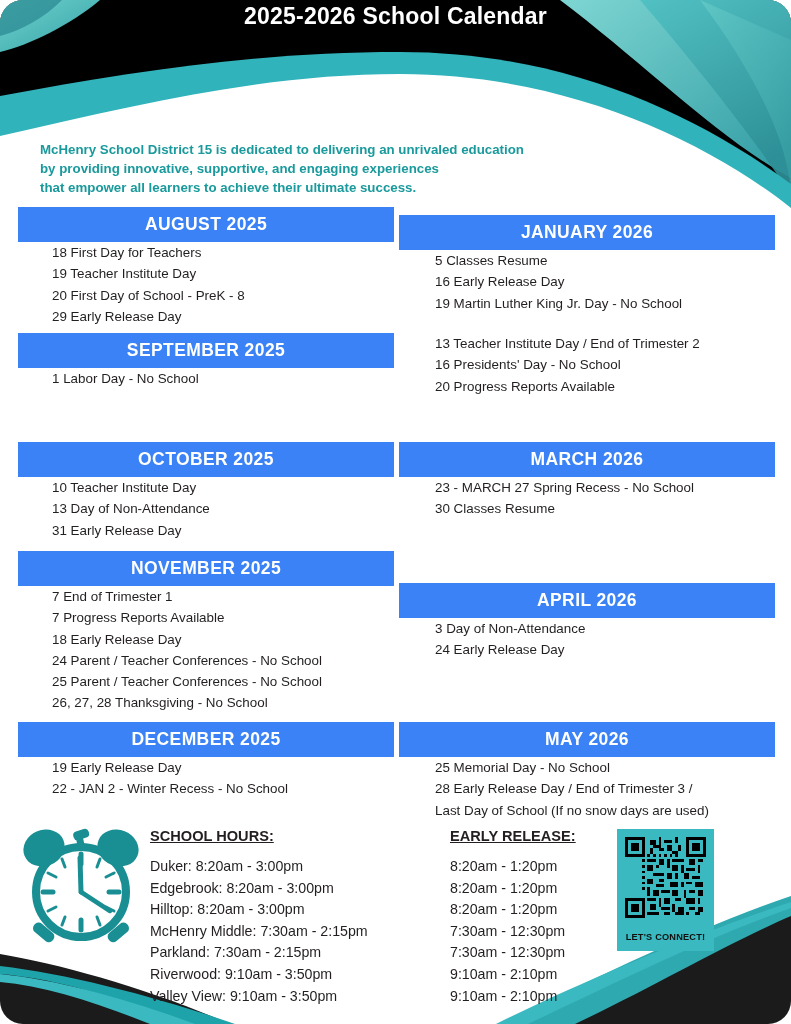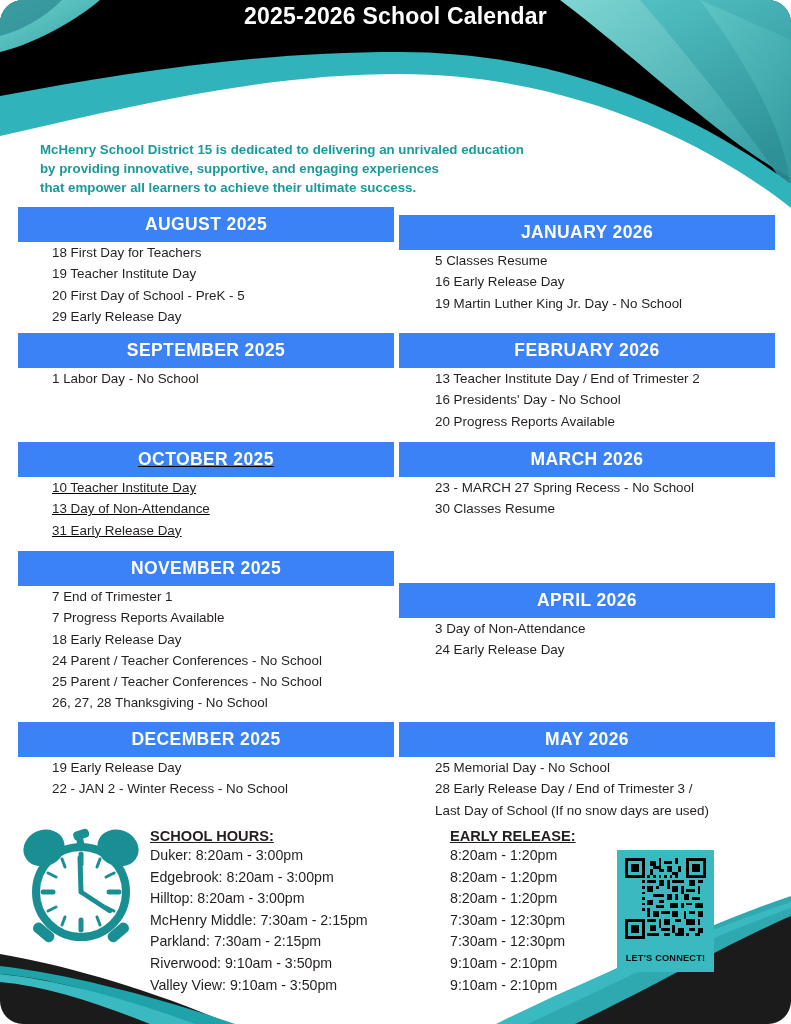--- a/index.html
+++ b/index.html
@@ -46,28 +46,28 @@
     font-size:13.4px;color:#231f20;line-height:21.3px;
     padding-left:34px;white-space:nowrap;
   }
   .col-right .mlist li{padding-left:36px;}
 
   
   .hours-block{position:absolute;left:150px;top:828px;z-index:20;}
   .er-block{position:absolute;left:450px;top:828px;z-index:20;}
   .blk-title{
     font-size:14.6px;font-weight:bold;color:#231f20;
-    text-decoration:underline;margin-bottom:1px;
+    text-decoration:underline;margin-bottom:12px;
   }
   .blk-line{font-size:14.2px;color:#231f20;line-height:21.6px;white-space:nowrap;}
 
   .clock{position:absolute;left:18px;top:826px;width:126px;height:128px;z-index:20;}
 
   .qr-card{
-    position:absolute;left:617px;top:850px;width:97px;height:122px;
+    position:absolute;left:617px;top:829px;width:97px;height:122px;
     background:#3ab9c0;z-index:22;
   }
   .qr-img{position:absolute;left:8px;top:8px;width:81px;height:81px;}
   .qr-label{
     position:absolute;left:0;bottom:9px;width:97px;text-align:center;
     font-size:9.2px;font-weight:bold;color:#111;letter-spacing:.2px;
   }
 </style>
 </head>
 <body>
@@ -117,33 +117,33 @@
 
   <div class="cols">
 
     <div class="col col-left">
 
       <div class="month" style="top:0px;">
         <div class="mhead">AUGUST 2025</div>
         <ul class="mlist">
           <li>18 First Day for Teachers</li>
           <li>19 Teacher Institute Day</li>
-          <li>20 First Day of School - PreK - 5</li>
+          <li>20 First Day of School - PreK - 8</li>
           <li>29 Early Release Day</li>
         </ul>
       </div>
 
       <div class="month" style="top:126px;">
         <div class="mhead">SEPTEMBER 2025</div>
         <ul class="mlist">
           <li>1 Labor Day - No School</li>
         </ul>
       </div>
 
-      <div class="month" style="top:235px;text-decoration:underline;">
+      <div class="month" style="top:235px;">
         <div class="mhead">OCTOBER 2025</div>
         <ul class="mlist">
           <li>10 Teacher Institute Day</li>
           <li>13 Day of Non-Attendance</li>
           <li>31 Early Release Day</li>
         </ul>
       </div>
 
       <div class="month" style="top:344px;">
         <div class="mhead">NOVEMBER 2025</div>
@@ -171,21 +171,20 @@
       <div class="month" style="top:8px;">
         <div class="mhead">JANUARY 2026</div>
         <ul class="mlist">
           <li>5 Classes Resume</li>
           <li>16 Early Release Day</li>
           <li>19 Martin Luther King Jr. Day - No School</li>
         </ul>
       </div>
 
       <div class="month" style="top:126px;">
-        <div class="mhead">FEBRUARY 2026</div>
         <ul class="mlist">
           <li>13 Teacher Institute Day / End of Trimester 2</li>
           <li>16 Presidents' Day - No School</li>
           <li>20 Progress Reports Available</li>
         </ul>
       </div>
 
       <div class="month" style="top:235px;">
         <div class="mhead">MARCH 2026</div>
         <ul class="mlist">

